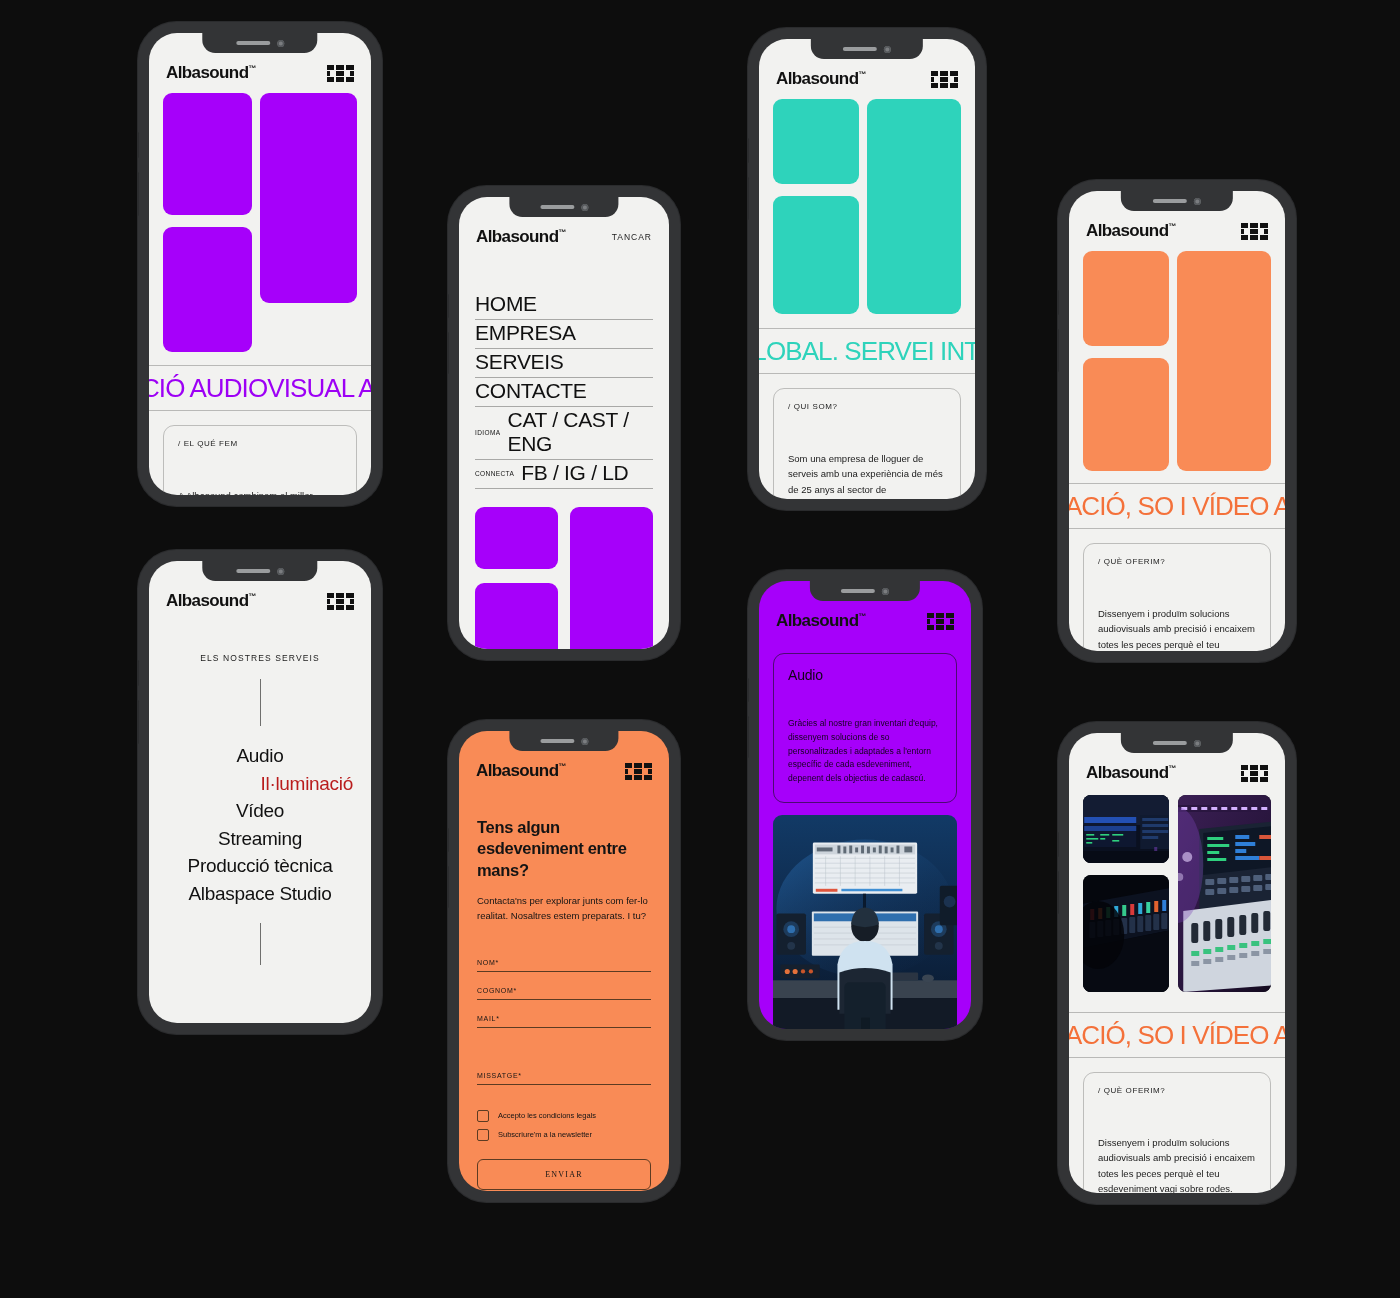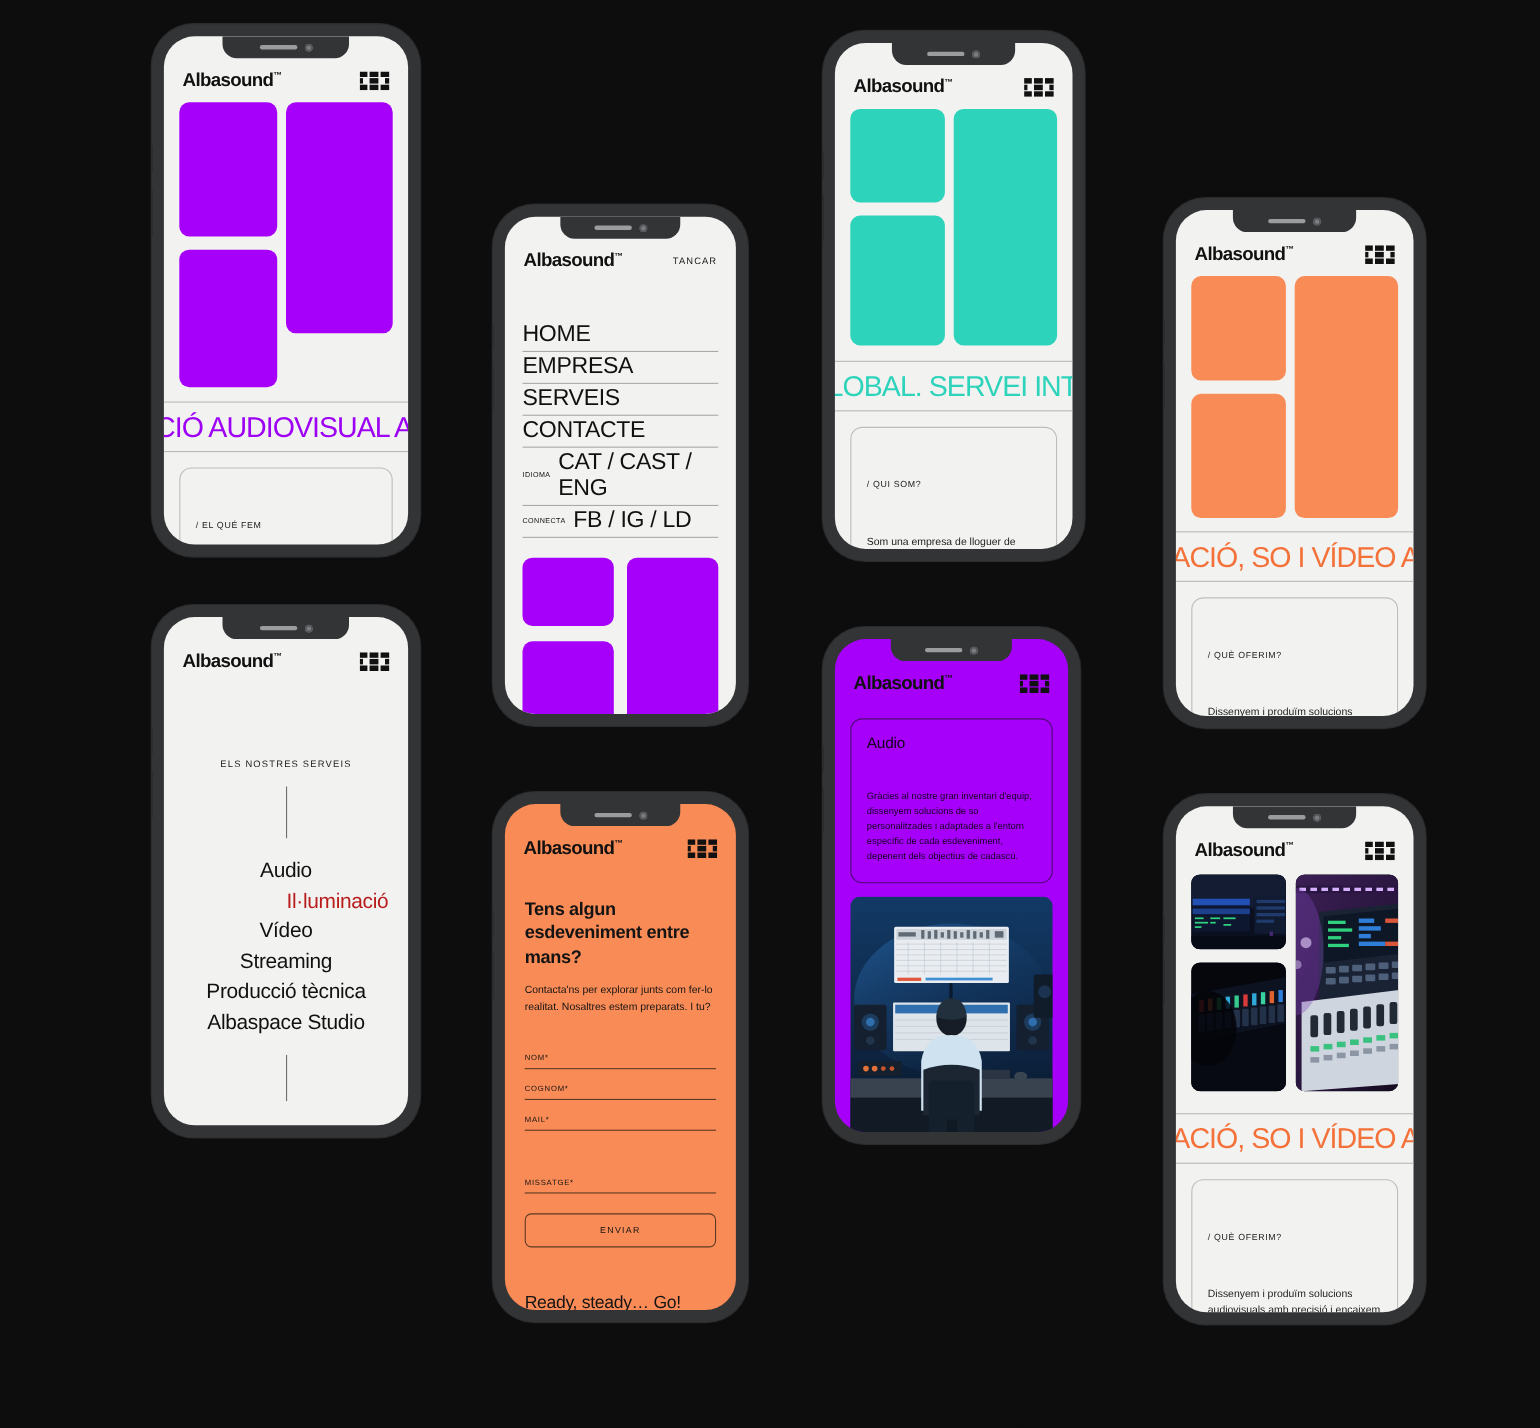--- a/index.html
+++ b/index.html
@@ -75,21 +75,20 @@
 
   .card {
     margin: 14px;
     border: 1px solid #bdbdbb;
     border-radius: 11px;
     padding: 13px 14px 16px 14px;
   }
   .card .eyebrow {
     font-size: 8px; letter-spacing: 0.6px; color: #1b1b1b;
     text-transform: uppercase;
-    margin-top: 34px;
   }
   .card .body {
     margin-top: 40px;
     font-size: 9.5px; line-height: 1.62; color: #1b1b1b;
   }
 
   
   .menu-top { display:flex; align-items:center; justify-content:space-between; padding: 30px 17px 0 17px; }
   .menu-close { font-size: 8.5px; letter-spacing: 1px; color: #1b1b1b; background: none; border: 0;
                 font-family: inherit; cursor: pointer; }
@@ -99,42 +98,42 @@
     padding: 1px 0 3px 0;
     font-size: 21px; letter-spacing: -0.3px; color: #111;
     display: flex; align-items: center; gap: 7px;
   }
   .menu-row .lbl { font-size: 6.5px; letter-spacing: 0.4px; }
   .menu-tiles { display:flex; gap: 12px; padding: 18px 16px 0 16px; }
   .menu-tiles .col { display:flex; flex-direction: column; gap: 14px; flex: 1; }
 
   
   .svc-wrap { padding: 42px 18px 0 18px; text-align: center; }
-  .svc-title { font-size: 8.5px; letter-spacing: 1.1px; color: #1b1b1b; margin-top: 36px; }
+  .svc-title { font-size: 8.5px; letter-spacing: 1.1px; color: #1b1b1b; }
   .svc-rule { width: 1px; height: 47px; background: #6f6f6d; margin: 16px auto; }
   .svc-item { font-size: 19px; letter-spacing: -0.3px; color: #111; line-height: 1.45; }
   .svc-item.accent { color: #b91c1c; text-align: right; }
 
   
   .form-screen { background: #f98b56; }
   .form-h1 { font-size: 16.5px; line-height: 1.3; letter-spacing: -0.3px; color: #141414;
              padding: 36px 18px 0 18px; }
   .form-sub { font-size: 9.5px; line-height: 1.5; color: #141414; padding: 13px 18px 0 18px; }
   .fields { padding: 36px 18px 0 18px; }
   .field { border-bottom: 1px solid #5c3b22; padding-bottom: 5px; margin-bottom: 15px; }
   .field .flabel { font-size: 7px; letter-spacing: 0.7px; color: #141414; }
   .field.msg { margin-top: 44px; }
   .checks { padding: 10px 18px 0 18px; }
   .check-row { display: flex; align-items: center; gap: 9px; margin-bottom: 7px; }
   .box { width: 12px; height: 12px; border: 1px solid #5c3b22; border-radius: 2px; flex: 0 0 auto; }
   .check-row span { font-size: 7.5px; color: #141414; }
   .send-btn {
     display: block; width: calc(100% - 36px); margin: 18px 18px 0 18px;
     border: 1px solid #5c3b22; border-radius: 6px; background: transparent;
-    padding: 10px 0; font-family: Liberation Sans, sans-serif; font-size: 8px; letter-spacing: 1.2px;
+    padding: 10px 0; font-family: Liberation Serif, serif; font-size: 8px; letter-spacing: 1.2px;
     color: #141414; cursor: pointer;
   }
   .form-foot { font-size: 16px; letter-spacing: -0.3px; color: #141414; padding: 42px 18px 0 18px; }
 
   
   .audio-screen { background: #a600fa; }
   .audio-card {
     margin: 22px 14px 0 14px; border: 1px solid #4d0a73; border-radius: 11px;
     padding: 13px 14px 16px 14px;
   }
@@ -404,20 +403,30 @@
           <div class="flabel">NOM*</div>
         </div>
         <div class="field">
           <div class="flabel">COGNOM*</div>
         </div>
         <div class="field">
           <div class="flabel">MAIL*</div>
         </div>
         <div class="field msg">
           <div class="flabel">MISSATGE*</div>
+        </div>
+      </div>
+      <div class="checks">
+        <div class="check-row">
+          <div class="box"></div>
+          <span>Accepto les condicions legals</span>
+        </div>
+        <div class="check-row">
+          <div class="box"></div>
+          <span>Subscriure'm a la newsletter</span>
         </div>
       </div>
       <button class="send-btn">ENVIAR</button>
       <div class="form-foot">Ready, steady… Go!</div>
     </div>
   </div>
 
   <div class="phone clipped" style="left:748px; top:570px; width:234px; height:470px;">
     <div class="side-btn" style="top:108px; height:24px;"></div>
     <div class="side-btn" style="top:146px; height:42px;"></div>

